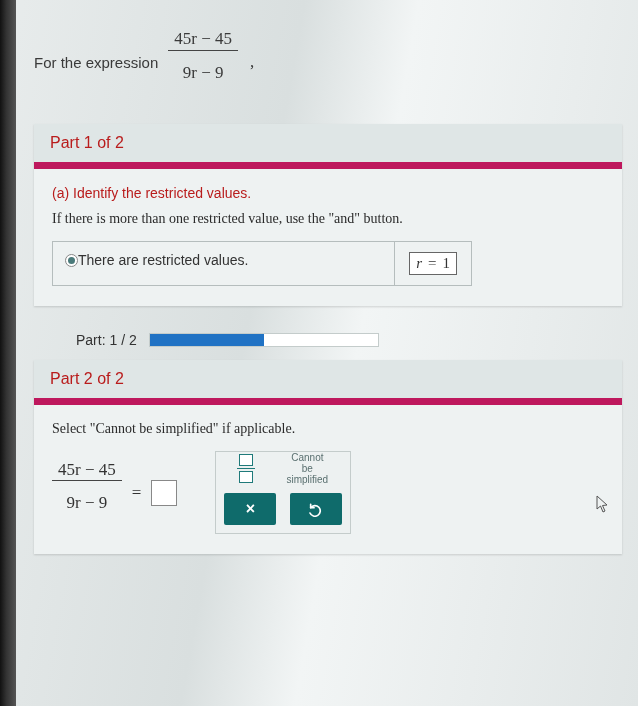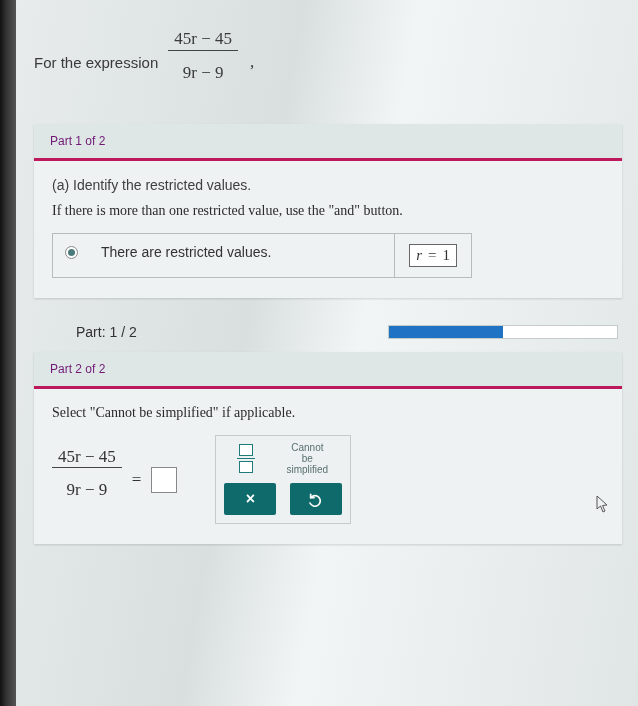--- a/index.html
+++ b/index.html
@@ -39,47 +39,47 @@
 
   
   .card {
     background: #eef2f2;
     margin: 6px 6px 18px 6px;
     box-shadow: 0 1px 2px rgba(0,0,0,.15);
   }
   .card-header {
     background: #dfe6e6;
     padding: 10px 16px;
-    font-size: 12px;
-    color: #701a75;
-    border-bottom: 3px solid #be185d;
+    font-size: 16px;
+    color: #b91c1c;
+    border-bottom: 7px solid #be185d;
   }
   .card-body { padding: 16px 18px 20px 18px; }
 
-  .prompt-line { margin-bottom: 10px; color:#404040; }
+  .prompt-line { margin-bottom: 10px; color:#b91c1c; }
   .sub-line { margin-bottom: 14px; color:#2a2a2a;font-family:Liberation Serif, serif; }
 
   
   .option-group {
     border: 1px solid #b5bdbd;
     display: flex;
     align-items: stretch;
     max-width: 420px;
   }
   .option-left {
     flex: 1;
     padding: 10px 12px;
     display: flex;
     flex-direction: column;
     gap: 10px;
   }
   .radio-row {
     display: flex;
     align-items: center;
-    gap: 23px;
+    gap: 0;
     font-size: 14px;
     color:#333;
   }
   .radio-dot {
     width: 13px; height: 13px; border-radius: 50%;
     border: 1px solid #888; background:#fff;
     display:inline-flex; align-items:center; justify-content:center;
   }
   .radio-dot.filled::after {
     content:""; width:7px; height:7px; border-radius:50%; background:#4a7a7a;
@@ -97,21 +97,20 @@
     font-size: 15px;
     background:#fff;
     display:inline-flex; align-items:center; gap:6px;
   }
 
   
   .progress-area {
     display:flex; align-items:center; gap:12px;
     padding: 0 10px 0 48px;
     margin: 26px 0 12px 0;
-    justify-content: space-between;
   }
   .progress-label { font-size:14px; color:#333; }
   .progress-track {
     width: 230px; height: 14px; background:#fff;
     border:1px solid #c4cccb;
     position:relative;
   }
   .progress-fill {
     position:absolute; left:0; top:0; bottom:0;
     width: 50%;
@@ -122,21 +121,21 @@
   .expr-row {
     display:flex; align-items:center; gap:10px;
     margin-top: 6px;
   }
   .answer-box {
     width: 26px; height: 26px; border:1px solid #888; background:#fff;
   }
   .tool-area {
     margin-left: 28px;
     border:1px solid #c4cccb;
-    padding: 6px 8px 8px 8px;
+    padding: 0 8px 8px 8px;
     background:#edf1f1;
     display:flex; flex-direction:column; gap:8px;
     align-items:center;
   }
   .tool-row1 { display:flex; gap:18px; align-items:center; }
   .tool-frac-btn {
     display:flex; flex-direction:column; align-items:center;
     width: 30px;
   }
   .tool-frac-btn .sq { width:14px; height:12px; border:1px solid #1f7a7a; background:#fff; }

